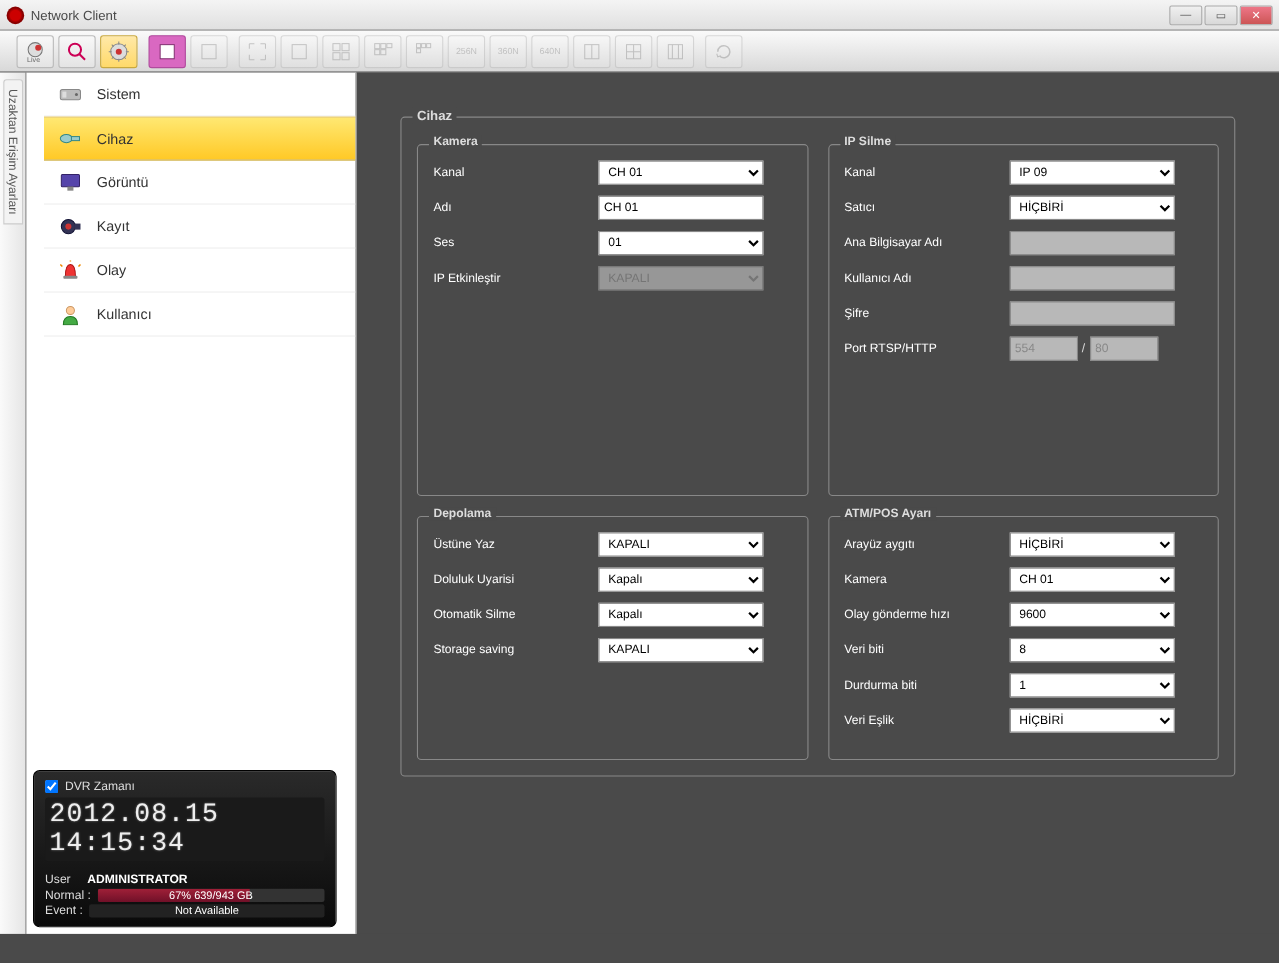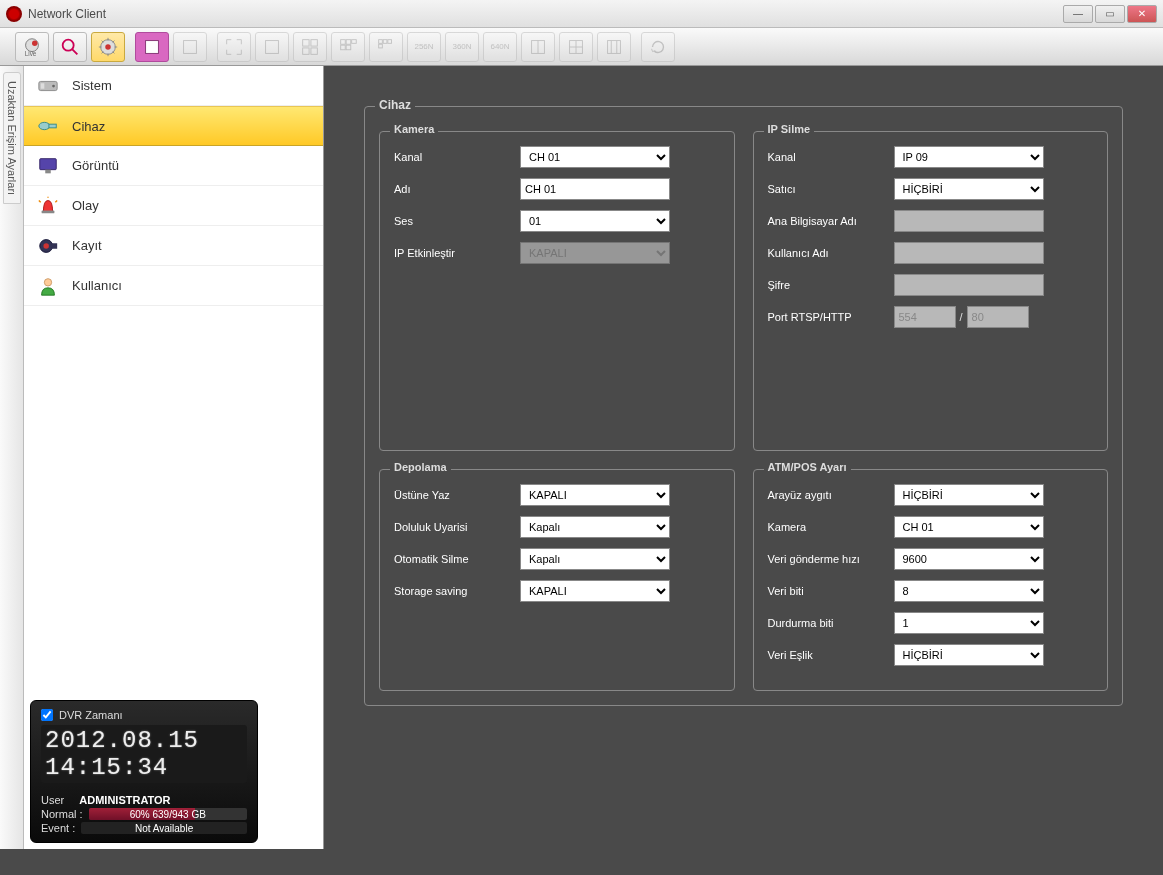--- a/index.html
+++ b/index.html
@@ -23,46 +23,46 @@
 .tbtn.bigactive { background: #d968c1; border-color: #b04b9d; }
 .tbtn.disabled { opacity: .5; cursor: default; }
 .tbtn svg { width: 22px; height: 22px; }
 
 .body { display: flex; height: calc(100% - 28px - 26px - 38px); }
 
 .vtab { width: 24px; background: linear-gradient(90deg,#fafafa,#e5e5e5); border-right: 1px solid #bbb; display: flex; flex-direction: column; align-items: center; padding-top: 6px; }
 .vtab span { writing-mode: vertical-rl; font-size: 11px; color: #555; background: #f3f3f3; border: 1px solid #ccc; border-radius: 3px 3px 0 0; padding: 8px 2px; cursor: pointer; }
 
 .sidebar { width: 300px; background: #fff; display: flex; flex-direction: column; border-right: 1px solid #999; position: relative; }
-.nav { flex: 1; }
+.nav { flex: 1; padding-left: 16px; }
 .nav-item { height: 40px; display: flex; align-items: center; padding: 0 12px; font-size: 13px; color: #333; cursor: pointer; border-bottom: 1px solid #eee; gap: 12px; }
 .nav-item.active { background: linear-gradient(#ffe872,#ffc926); border-top: 1px solid #e9c653; border-bottom: 1px solid #c9a427; }
 .nav-icon { width: 24px; height: 20px; display: flex; align-items: center; justify-content: center; }
 .nav-icon svg { width: 22px; height: 20px; }
 
-.statusbox { position: absolute; bottom: 6px; left: 6px; width: 228px; background: linear-gradient(#2a2a2a,#0a0a0a); border: 1px solid #000; border-radius: 6px; padding: 8px 10px; color: #ddd; font-size: 11px; }
+.statusbox { position: absolute; bottom: 6px; left: 6px; width: 276px; background: linear-gradient(#2a2a2a,#0a0a0a); border: 1px solid #000; border-radius: 6px; padding: 8px 10px; color: #ddd; font-size: 11px; }
 .statusbox .chk { display: flex; align-items: center; gap: 6px; margin-bottom: 4px; }
 .statusbox .chk input { width: 12px; height: 12px; }
 .digclock { font-family: "DS-Digital","Courier New",monospace; font-size: 24px; color: #eee; letter-spacing: 1px; text-shadow: 0 0 2px #888; margin-bottom: 11px; background: #1a1a1a; border-radius: 3px; padding: 2px 4px; }
 .statusbox .row { display: flex; gap: 6px; align-items: center; margin-top: 2px; }
 .statusbox .row b { color: #fff; font-weight: bold; }
 .bar { flex: 1; height: 12px; background: #333; position: relative; border-radius: 2px; overflow: hidden; text-align: center; }
 .bar .fill { position: absolute; left: 0; top: 0; bottom: 0; width: 67%; background: linear-gradient(#a02038,#701028); }
 .bar span { position: relative; font-size: 10px; color: #fff; }
 
 .main { flex: 1; background: #4a4a4a; padding: 40px 40px 20px 40px; overflow: auto; }
 .panel { border: 1px solid #888; border-radius: 4px; padding: 10px 14px 14px 14px; position: relative; }
 .panel > legend, .panel > .legend { position: absolute; top: -9px; left: 10px; background: #4a4a4a; padding: 0 4px; font-size: 12px; color: #ddd; font-weight: bold; }
 .panel.outer > .legend { font-size: 12px; }
 .grid2 { display: grid; grid-template-columns: 1fr 1fr; gap: 18px; margin-top: 14px; }
 .fieldset { border: 1px solid #888; border-radius: 4px; padding: 14px 14px 14px 14px; position: relative; min-height: 320px; }
 .fieldset.short { min-height: 220px; }
 .fieldset .legend { position: absolute; top: -9px; left: 10px; background: #4a4a4a; padding: 0 4px; font-size: 11px; color: #ddd; font-weight: bold; }
 .frow { display: flex; align-items: center; margin-bottom: 10px; }
-.frow label { width: 126px; font-size: 11px; color: #fff; }
+.frow label { width: 150px; font-size: 11px; color: #fff; }
 .frow .ctrl { flex: 1; }
 select, input[type=text] { width: 150px; height: 22px; font-size: 11px; padding: 2px 4px; background: #fff; border: 1px solid #888; }
 select:disabled, input:disabled { background: #b8b8b8; color: #888; }
 .portpair { display: flex; gap: 4px; align-items: center; color: #ddd; font-size: 11px; }
 .portpair input { width: 62px; }
 </style>
 </head>
 <body>
 
 <div class="window">
@@ -215,36 +215,36 @@
               <svg viewBox="0 0 24 20">
                 <rect x="3" y="2" width="18" height="12" rx="1" fill="#54a" stroke="#326"></rect>
                 <rect x="9" y="14" width="6" height="4" fill="#888"></rect>
               </svg>
             </span>
           <span>Görüntü</span>
         </div>
         <div class="nav-item">
           <span class="nav-icon">
               <svg viewBox="0 0 24 20">
+                <circle cx="10" cy="10" r="7" fill="#335" stroke="#113"></circle>
+                <circle cx="10" cy="10" r="3" fill="#c33"></circle>
+                <rect x="16" y="7" width="6" height="6" fill="#335"></rect>
+              </svg>
+            </span>
+          <span>Kayıt</span>
+        </div>
+        <div class="nav-item">
+          <span class="nav-icon">
+              <svg viewBox="0 0 24 20">
                 <path d="M7 16 Q7 4 12 4 Q17 4 17 16 Z" fill="#e33" stroke="#a11"></path>
                 <rect x="5" y="15" width="14" height="3" rx="1" fill="#888"></rect>
                 <path d="M4 6l-2-2M20 6l2-2M12 1v-1" stroke="#e80" stroke-width="1.5"></path>
               </svg>
             </span>
           <span>Olay</span>
-        </div>
-        <div class="nav-item">
-          <span class="nav-icon">
-              <svg viewBox="0 0 24 20">
-                <circle cx="10" cy="10" r="7" fill="#335" stroke="#113"></circle>
-                <circle cx="10" cy="10" r="3" fill="#c33"></circle>
-                <rect x="16" y="7" width="6" height="6" fill="#335"></rect>
-              </svg>
-            </span>
-          <span>Kayıt</span>
         </div>
         <div class="nav-item">
           <span class="nav-icon">
               <svg viewBox="0 0 24 20">
                 <circle cx="12" cy="6" r="4" fill="#fc9" stroke="#c96"></circle>
                 <path d="M5 20 Q5 12 12 12 Q19 12 19 20 Z" fill="#4a4" stroke="#272"></path>
               </svg>
             </span>
           <span>Kullanıcı</span>
         </div>
@@ -252,21 +252,21 @@
 
       <div class="statusbox">
         <div class="chk">
           <input type="checkbox" checked="" style="">
           <span>DVR Zamanı</span>
         </div>
         <div class="digclock">2012.08.15 14:15:34</div>
         <div class="row"><span>User</span>&nbsp;<b>ADMINISTRATOR</b></div>
         <div class="row">
             <span>Normal :</span>
-          <div class="bar"><div class="fill"></div><span>60% 639/943 GB</span></div>
+          <div class="bar"><div class="fill"></div><span>67% 639/943 GB</span></div>
         </div>
         <div class="row">
             <span>Event   :</span>
           <div class="bar" style="background:#222"><span>Not Available</span></div>
         </div>
       </div>
     </div>
 
     <div class="main">
       <div class="panel outer">
@@ -350,21 +350,21 @@
             <div class="legend">ATM/POS Ayarı</div>
             <div class="frow">
                 <label>Arayüz aygıtı</label>
                 <div class="ctrl"><select><option>HİÇBİRİ</option></select></div>
               </div>
             <div class="frow">
                 <label>Kamera</label>
                 <div class="ctrl"><select><option>CH 01</option></select></div>
               </div>
             <div class="frow">
-                <label>Veri gönderme hızı</label>
+                <label>Olay gönderme hızı</label>
                 <div class="ctrl"><select><option>9600</option></select></div>
               </div>
             <div class="frow">
                 <label>Veri biti</label>
                 <div class="ctrl"><select><option>8</option></select></div>
               </div>
             <div class="frow">
                 <label>Durdurma biti</label>
                 <div class="ctrl"><select><option>1</option></select></div>
               </div>

